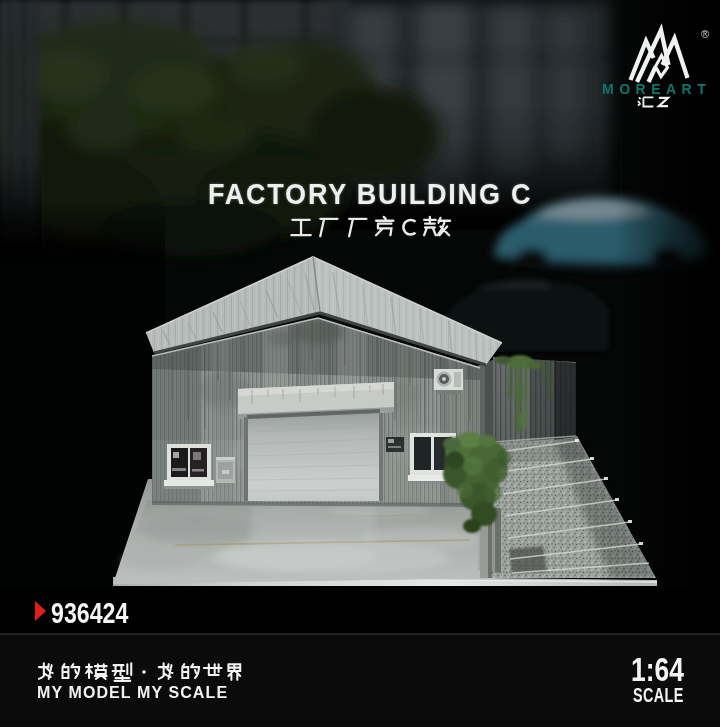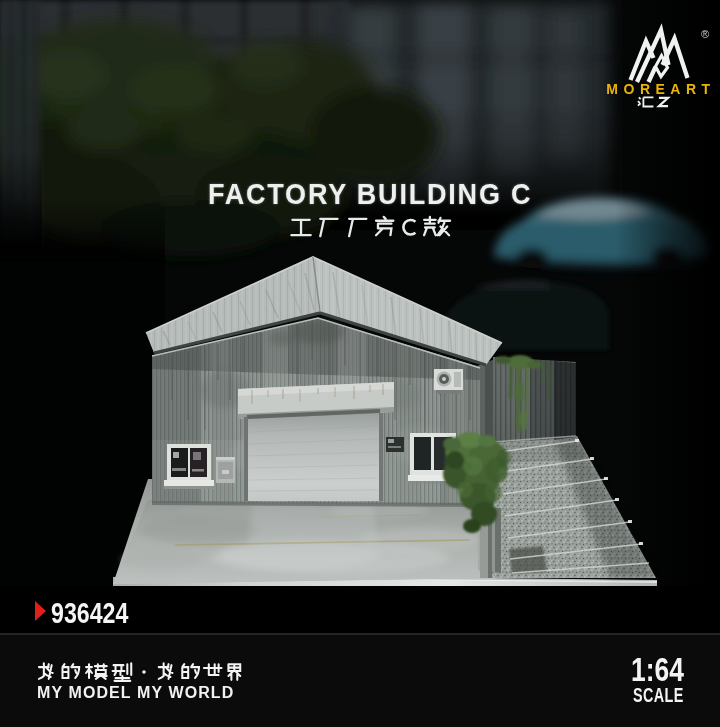--- a/index.html
+++ b/index.html
@@ -430,21 +430,21 @@
 <path d="M627.5 77 L643 38 L650.5 55"></path>
 <path d="M634 79 L658 27 L665.5 62"></path>
 <path d="M659.5 62 L671.5 35.5 L684.5 75"></path>
 <path d="M652.5 64 L645.5 79"></path>
 <path d="M658.5 52.5 L664.5 64.5 L658 73.5 L652.5 63.5 Z" stroke-width="3.1"></path>
 </g>
 
 <text x="698" y="35" fill="#cfd1d0" font-size="11" font-family="Liberation Sans">®</text>
 </svg>
 
-<div style="position:absolute;left:602px;top:81px;width:118px;text-align:center;color:#eab308;
+<div style="position:absolute;left:602px;top:81px;width:118px;color:#0f766e;
  font-size:14px;font-weight:bold;letter-spacing:5.5px;">MOREART</div>
 
 <svg style="position:absolute;left:637px;top:94px" width="42" height="15" viewBox="0 0 46 15">
 <g stroke="#eef0ef" stroke-width="2" fill="none">
 <path d="M2 3 L4 5 M1 7 L3 9 M1 12 L4 9.5 M7 3 H18 M7 3 V13 H18"></path>
 </g>
 <path d="M24 3.5 H34 L24 12.5 H34" fill="none" stroke="#eef0ef" stroke-width="2.4"></path>
 </svg>
 
 <div style="position:absolute;left:35px;top:601px;width:0;height:0;border-left:11px solid #e02018;border-top:10px solid transparent;border-bottom:10px solid transparent;"></div>
@@ -470,17 +470,17 @@
 <path d="M125 5 H135 M130 1 V14 M130 14 Q128 16 125 17 M130 11 Q133 14 137 15 M135 2 L134 6 M133 6 Q136 10 139 11 M138 3 L135 17"></path>
 
 <path d="M151 2 L149 5 M149 5 H155 V16 H149 V5 M149 10 H155 M160 2 L158 5 M158 5 H166 Q166 12 162 16 M162 8 L163 11"></path>
 
 <path d="M171 6 H189 M176 2 V13 M182 2 V13 M176 13 H186 M186 2 V10"></path>
 
 <path d="M196 2 H208 V9 H196 V2 M202 2 V9 M196 5.5 H208 M201 9 L196 14 M203 9 L208 14 M199 12 V18 M205 12 V18"></path>
 </g>
 </svg>
 
-<div style="position:absolute;left:37px;top:684px;color:#f0f1f0;font-size:16px;font-weight:bold;letter-spacing:1.1px;">MY MODEL MY WORLD</div>
+<div style="position:absolute;left:37px;top:684px;color:#f0f1f0;font-size:16px;font-weight:bold;letter-spacing:1.1px;">MY MODEL MY SCALE</div>
 
 <div style="position:absolute;left:631px;top:651px;color:#f2f3f2;font-size:33px;font-weight:bold;transform:scaleX(0.80);transform-origin:0 0;">1:64</div>
 <div style="position:absolute;left:633px;top:684px;color:#f2f3f2;font-size:20px;font-weight:bold;transform:scaleX(0.72);transform-origin:0 0;letter-spacing:0.5px;">SCALE</div>
 </div>
 
 </body></html>

